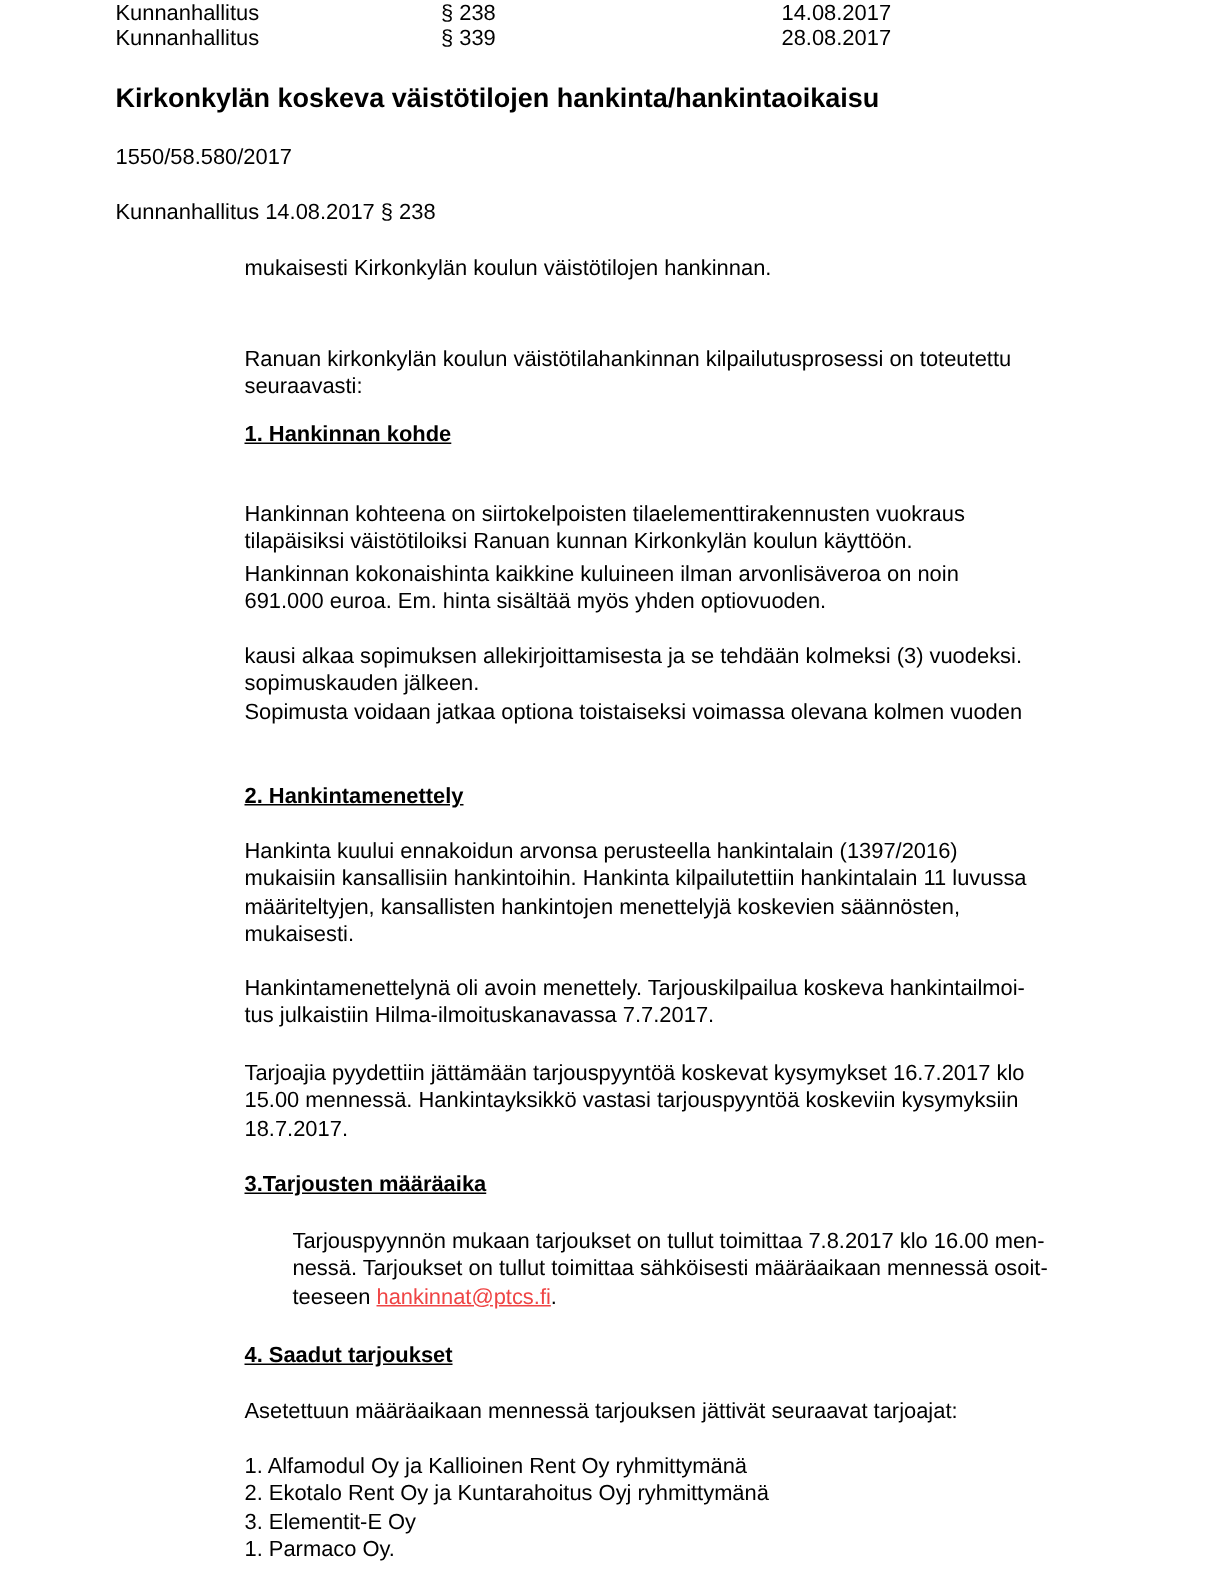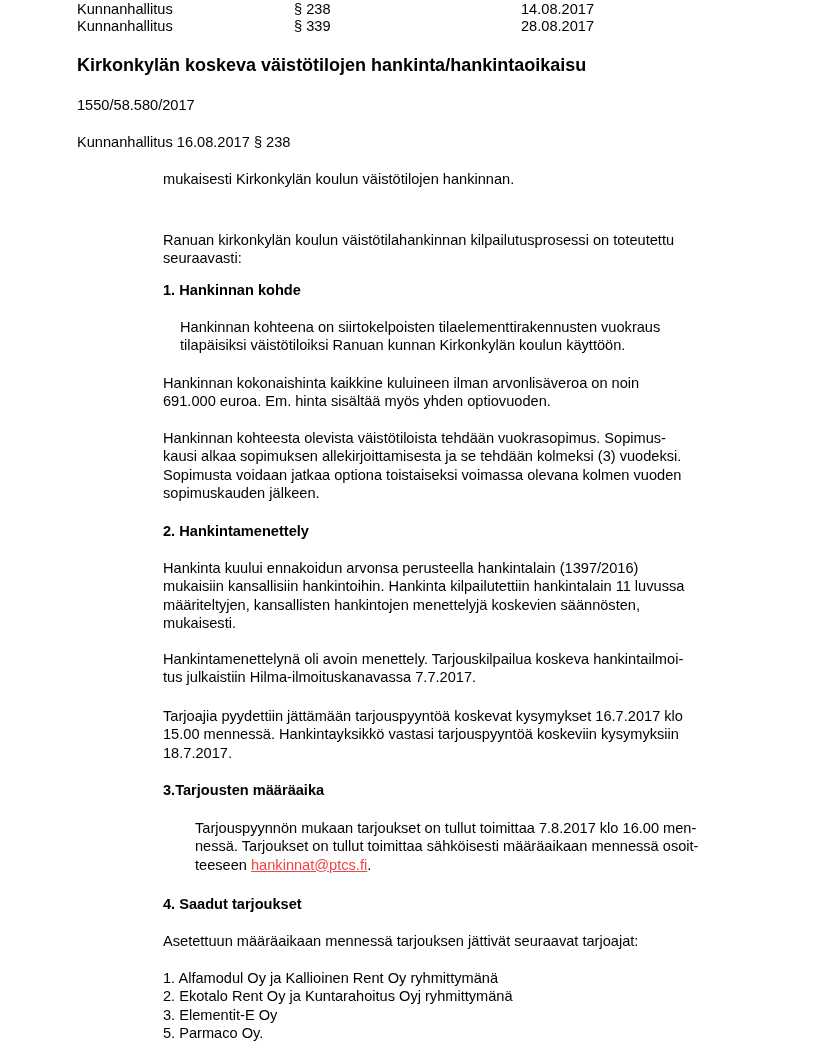--- a/index.html
+++ b/index.html
@@ -11,69 +11,68 @@
   .abs { position: absolute; white-space: nowrap; }
   .hdr-row { position: absolute; left: 77px; height: 18px; }
   .hdr-row span { position: absolute; white-space: nowrap; }
   .c1 { left: 0; }
   .c2 { left: 217px; }
   .c3 { left: 444px; }
   .title { left: 77px; top: 54px; font-weight: bold; font-size: 18px; line-height: 22px; }
   .body { position: absolute; left: 163px; width: 590px; }
   .p { position: absolute; left: 0; white-space: nowrap; }
   .p div { white-space: nowrap; }
-  .h { font-weight: bold; }
+  .h { font-weight: bold; text-decoration: underline; }
   a.link { color: #ef4444; text-decoration: underline; }
 </style>
 </head>
 <body>
 
 <div class="hdr-row" style="top:0px;">
   <span class="c1">Kunnanhallitus</span>
   <span class="c2">§ 238</span>
   <span class="c3">14.08.2017</span>
 </div>
 <div class="hdr-row" style="top:17px;">
   <span class="c1">Kunnanhallitus</span>
   <span class="c2">§ 339</span>
   <span class="c3">28.08.2017</span>
 </div>
 
 <div class="abs title">Kirkonkylän koskeva väistötilojen hankinta/hankintaoikaisu</div>
 <div class="abs" style="left:77px; top:96px;">1550/58.580/2017</div>
-<div class="abs" style="left:77px; top:133px;">Kunnanhallitus 16.08.2017 § 238</div>
+<div class="abs" style="left:77px; top:133px;">Kunnanhallitus 14.08.2017 § 238</div>
 
 <div class="body" style="top:170px;">
 
   <div class="p" style="top:0px;">
     <div>mukaisesti Kirkonkylän koulun väistötilojen hankinnan.</div>
   </div>
 
   <div class="p" style="top:61px;">
     <div>Ranuan kirkonkylän koulun väistötilahankinnan kilpailutusprosessi on toteutettu</div>
     <div>seuraavasti:</div>
   </div>
 
   <div class="p h" style="top:111px;">1. Hankinnan kohde</div>
 
-  <div class="p" style="top:148px;margin-left:17px;">
+  <div class="p" style="top:164px;">
     <div>Hankinnan kohteena on siirtokelpoisten tilaelementtirakennusten vuokraus</div>
     <div>tilapäisiksi väistötiloiksi Ranuan kunnan Kirkonkylän koulun käyttöön.</div>
   </div>
 
   <div class="p" style="top:204px;">
     <div>Hankinnan kokonaishinta kaikkine kuluineen ilman arvonlisäveroa on noin</div>
     <div>691.000 euroa. Em. hinta sisältää myös yhden optiovuoden.</div>
   </div>
 
   <div class="p" style="top:259px;">
-    <div>Hankinnan kohteesta olevista väistötiloista tehdään vuokrasopimus. Sopimus-</div>
     <div>kausi alkaa sopimuksen allekirjoittamisesta ja se tehdään kolmeksi (3) vuodeksi.</div>
+    <div>sopimuskauden jälkeen.</div>
     <div>Sopimusta voidaan jatkaa optiona toistaiseksi voimassa olevana kolmen vuoden</div>
-    <div>sopimuskauden jälkeen.</div>
   </div>
 
   <div class="p h" style="top:352px;">2. Hankintamenettely</div>
 
   <div class="p" style="top:389px;">
     <div>Hankinta kuului ennakoidun arvonsa perusteella hankintalain (1397/2016)</div>
     <div>mukaisiin kansallisiin hankintoihin. Hankinta kilpailutettiin hankintalain 11 luvussa</div>
     <div>määriteltyjen, kansallisten hankintojen menettelyjä koskevien säännösten,</div>
     <div>mukaisesti.</div>
   </div>
@@ -98,15 +97,15 @@
   </div>
 
   <div class="p h" style="top:725px;">4. Saadut tarjoukset</div>
 
   <div class="p" style="top:762px;">Asetettuun määräaikaan mennessä tarjouksen jättivät seuraavat tarjoajat:</div>
 
   <div class="p" style="top:799px;">
     <div>1. Alfamodul Oy ja Kallioinen Rent Oy ryhmittymänä</div>
     <div>2. Ekotalo Rent Oy ja Kuntarahoitus Oyj ryhmittymänä</div>
     <div>3. Elementit-E Oy</div>
-    <div>5. Parmaco Oy.</div>
+    <div>1. Parmaco Oy.</div>
   </div>
 </div>
 
 </body></html>

